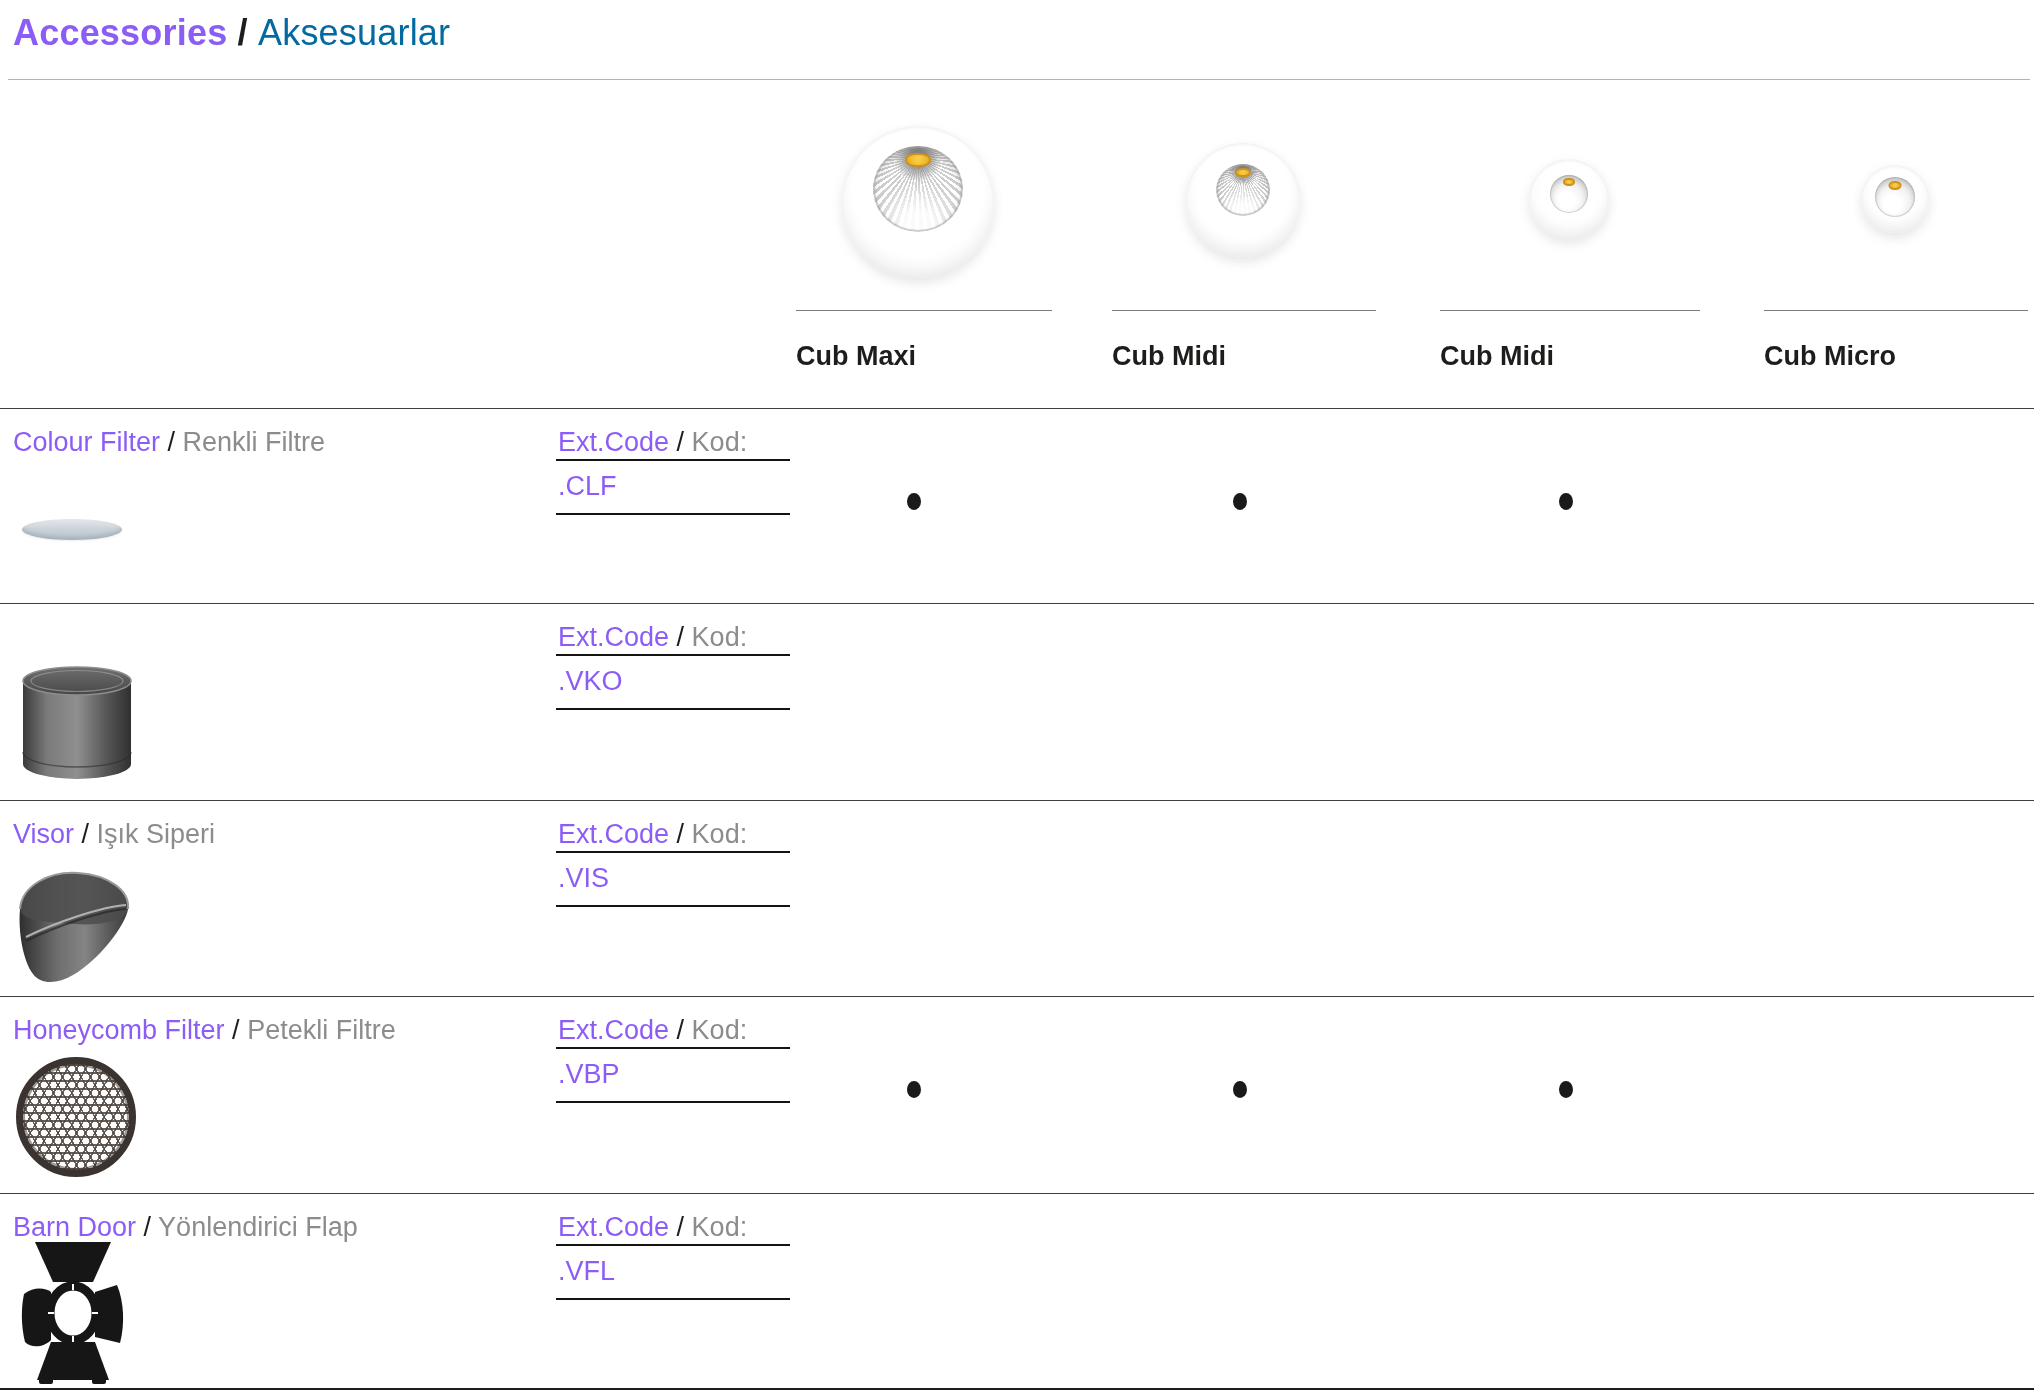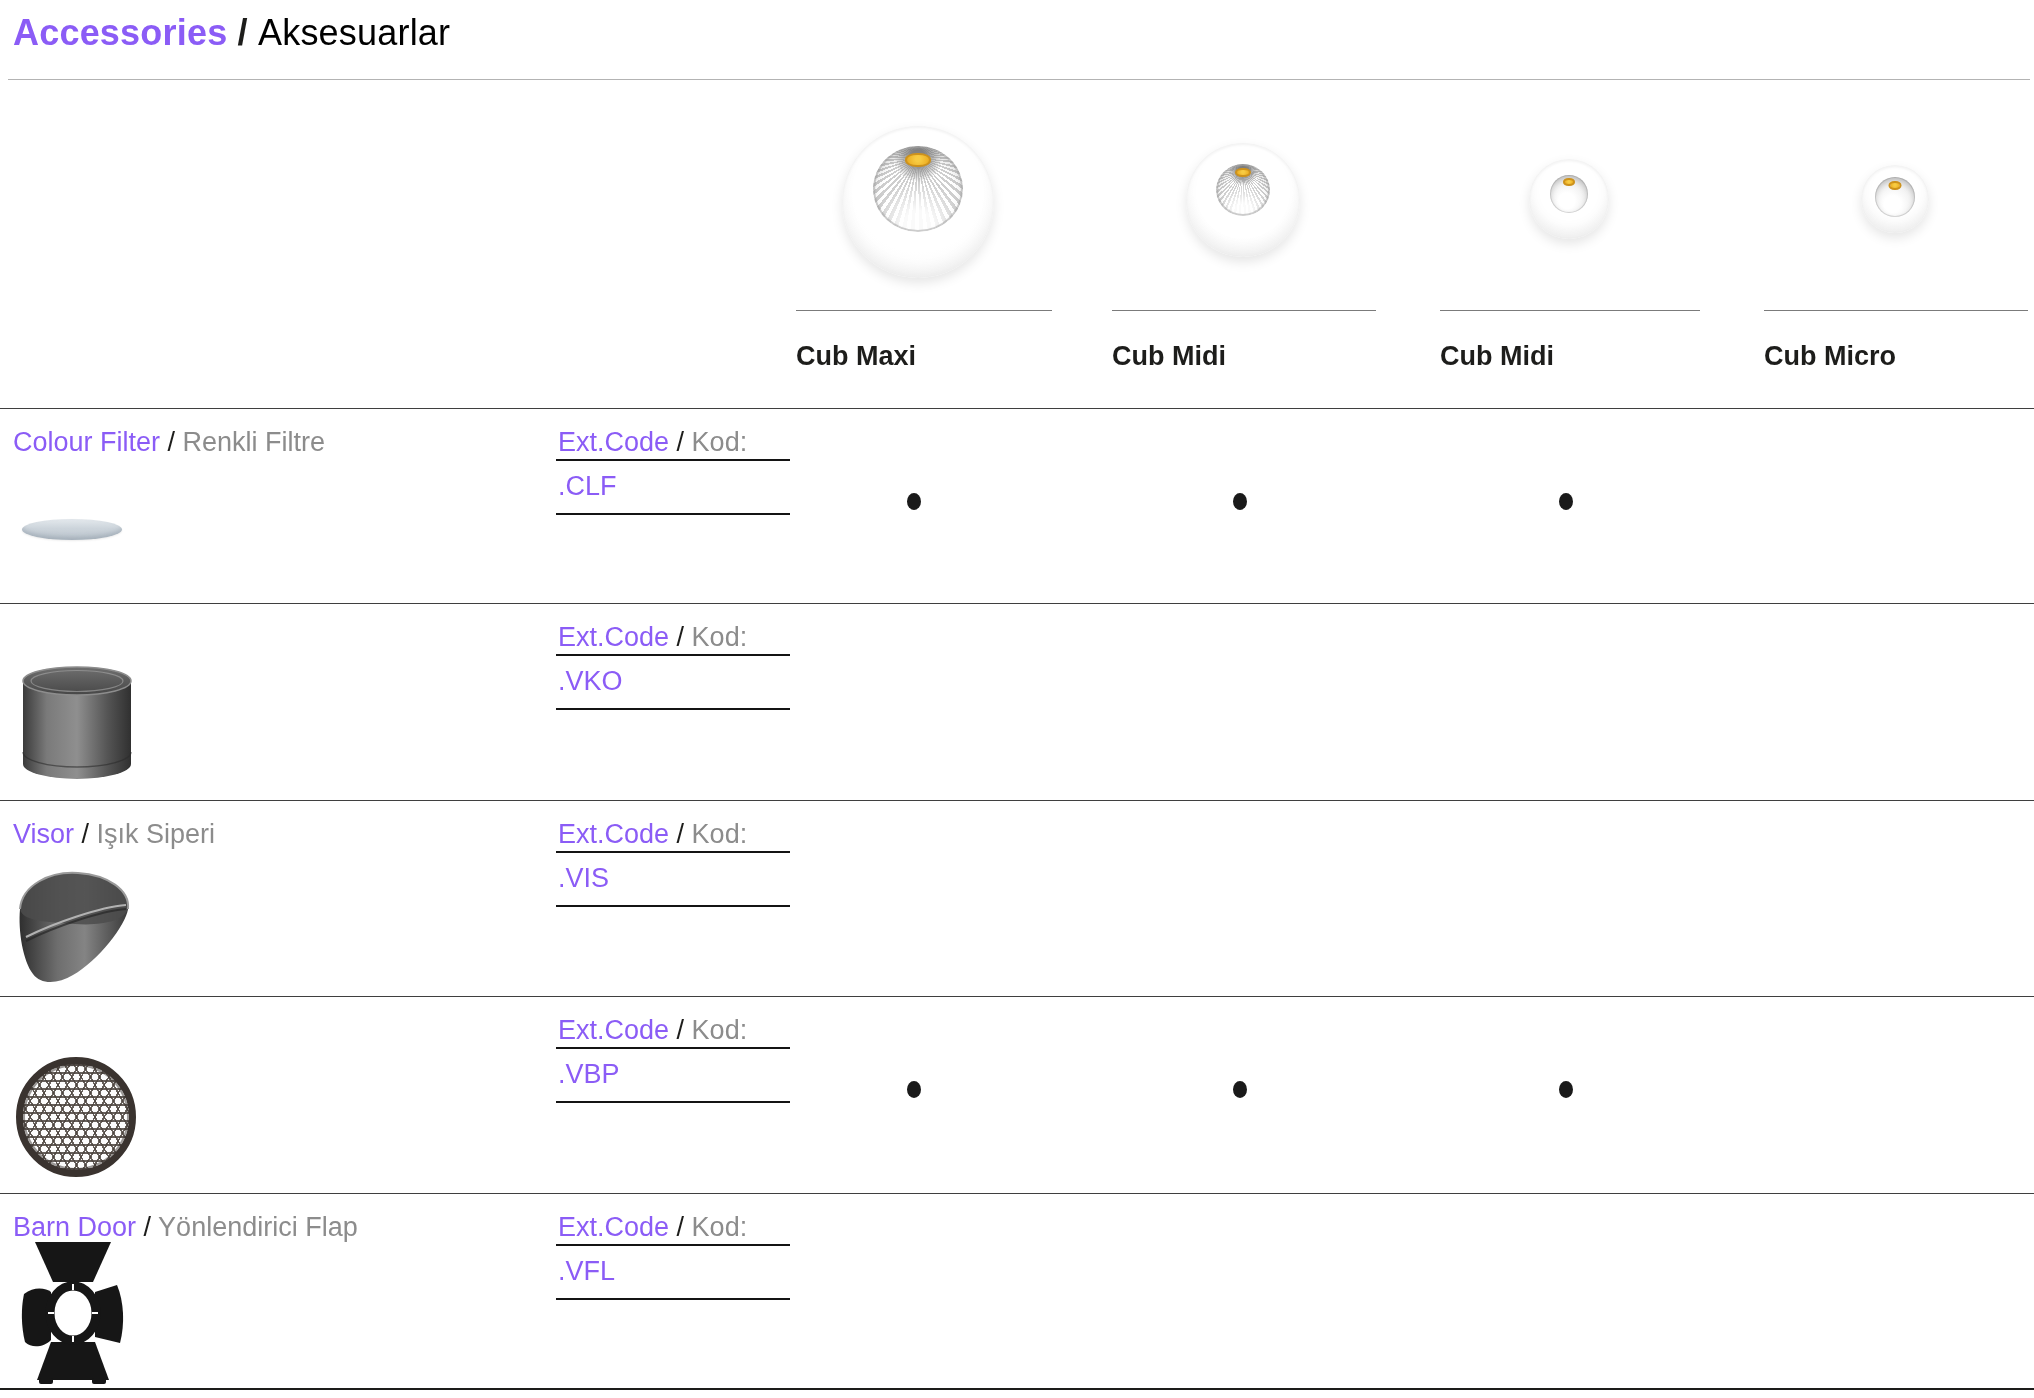--- a/index.html
+++ b/index.html
@@ -2,21 +2,21 @@
 <html><head>
 <meta charset="utf-8">
 <style>
   * { margin:0; padding:0; box-sizing:border-box; }
   html,body { background:#ffffff; }
   body { font-family:"Liberation Sans","DejaVu Sans",sans-serif; color:#1d1d1b; }
   .page { position:relative; width:2034px; height:1398px; background:#fff; overflow:hidden; }
 
   
   .title { position:absolute; left:13px; top:12px; font-size:36px; font-weight:700; letter-spacing:0.2px; }
-  .title .t-gray { font-weight:400; color:#000000; }
+  .title .t-gray { font-weight:400; color:#0369a1; }
   .title .sep { font-weight:700; color:#1d1d1b; }
   .title-rule { position:absolute; left:8px; top:79px; width:2022px; border-top:1px solid #b3b3b3; }
 
   
   .pline { position:absolute; top:310px; border-top:1px solid #7b7b7b; }
   .pname { position:absolute; top:341px; font-size:27px; font-weight:700; }
   .pl0 { left:796px;  width:256px; }
   .pl1 { left:1112px; width:264px; }
   .pl2 { left:1440px; width:260px; }
   .pl3 { left:1764px; width:264px; }
@@ -206,20 +206,23 @@
       </defs>
       <path d="M8,46 C10,22 38,8 66,10 C96,12 118,27 116,46 C114,62 86,98 61,112 C46,121 29,122 21,111 C11,98 6,68 8,46 Z" fill="url(#visBody)"></path>
       <path d="M8,46 C10,22 38,8 66,10 C96,12 118,27 116,46 C112,57 92,63 63,61 C34,59 10,58 8,46 Z" fill="#4c4c4c" opacity="0.85"></path>
       <path d="M8,46 C10,22 38,8 66,10 C96,12 118,27 116,46" fill="none" stroke="#9a9a9a" stroke-width="2"></path>
       <path d="M14,74 C42,60 88,44 114,42" fill="none" stroke="#bdbdbd" stroke-width="2" opacity="0.9"></path>
       <path d="M14,78 C42,64 88,48 114,46" fill="none" stroke="#262626" stroke-width="2" opacity="0.7"></path>
     </svg>
   </div>
 
   <div class="acc-row r4">
+    <div class="row-name"><span class="t-dark">Honeycomb Filter</span>
+      <span class="sep">/</span>
+      <span class="t-gray">Petekli Filtre</span></div>
     <div class="ext-label"><span class="t-dark">Ext.Code</span>
       <span class="sep">/</span>
       <span class="t-gray">Kod:</span></div>
     <div class="u1"></div>
     <div class="code t-dark">.VBP</div>
     <div class="u2"></div>
     <span class="dotcell d0"></span>
     <span class="dotcell d1"></span>
     <span class="dotcell d2"></span>
 

